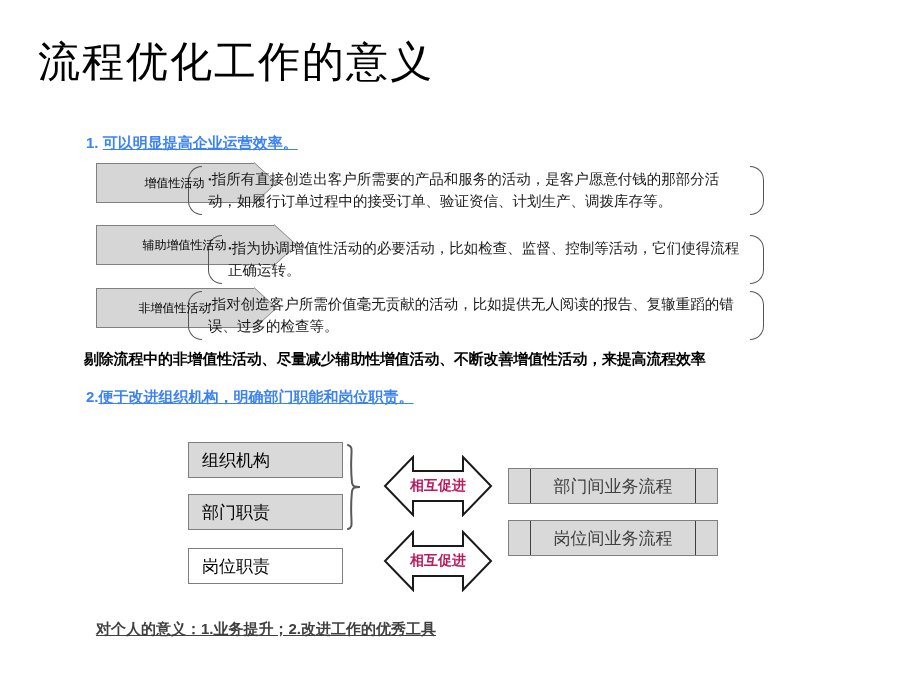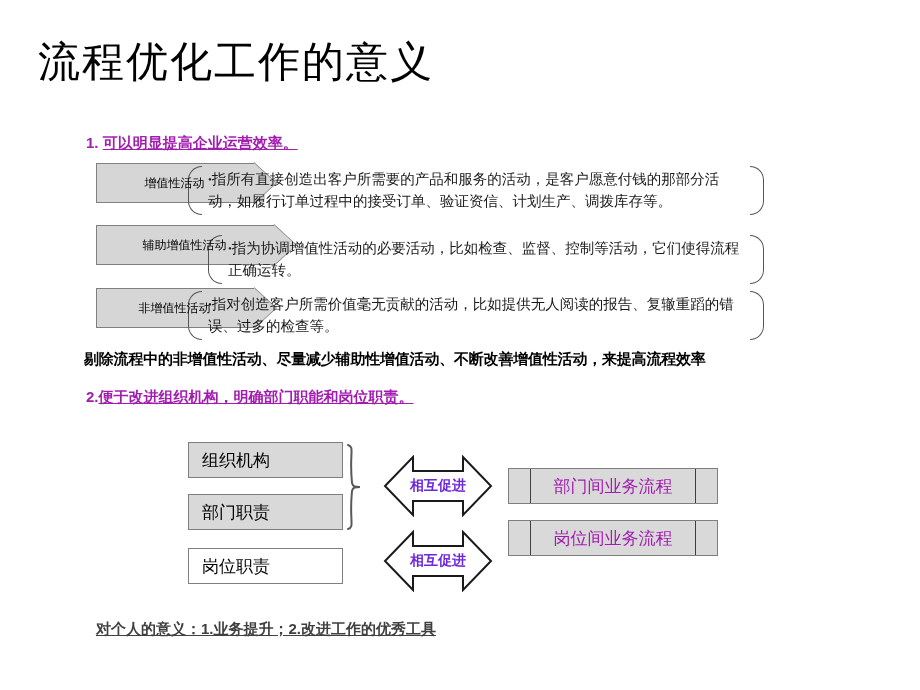--- a/index.html
+++ b/index.html
@@ -28,21 +28,21 @@
     color: #000000;
     white-space: nowrap;
   }
 
   
   .section-heading {
     position: absolute;
     font-family: "Liberation Sans", "DejaVu Sans", sans-serif;
     font-size: 15px;
     font-weight: bold;
-    color: #a21caf;
+    color: #3b82f6;
     white-space: nowrap;
   }
   .section-heading .num { text-decoration: none; }
   .section-heading .ul  { text-decoration: underline; }
 
   #heading-1 { left: 86px; top: 134px; }
   #heading-2 { left: 86px; top: 388px; }
 
   
   .cat-row {
@@ -202,36 +202,36 @@
     left: 0;
     top: 0;
     width: 110px;
     height: 62px;
     display: flex;
     align-items: center;
     justify-content: center;
     font-family: "Liberation Sans", "DejaVu Sans", sans-serif;
     font-size: 14px;
     font-weight: bold;
-    color: #6d28d9;
+    color: #be185d;
     z-index: 2;
   }
 
   .right-box {
     position: absolute;
     width: 210px;
     height: 36px;
     background: #d9d9d9;
     border: 1px solid #7f7f7f;
     box-sizing: border-box;
     display: flex;
     align-items: center;
     font-family: "Liberation Serif", "DejaVu Serif", serif;
     font-size: 17px;
-    color: #a21caf;
+    color: #404040;
   }
   #right-box-0 { left: 508px; top: 468px; }
   #right-box-1 { left: 508px; top: 520px; }
   .right-box .seg {
     width: 22px;
     height: 100%;
     box-sizing: border-box;
     flex: 0 0 22px;
   }
   .right-box .seg-left  { border-right: 1px solid #3f3f3f; }

